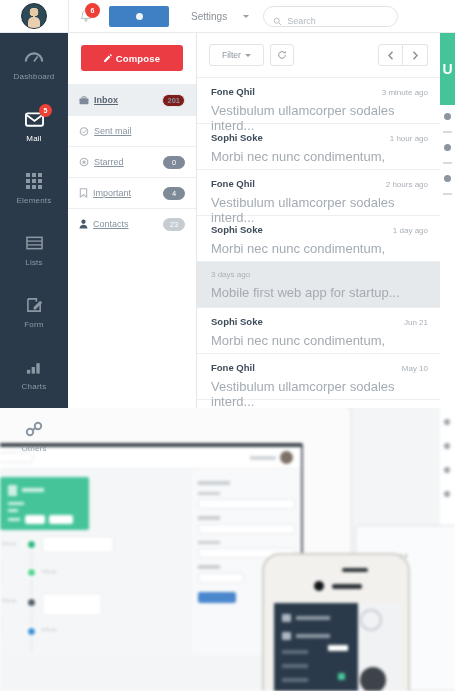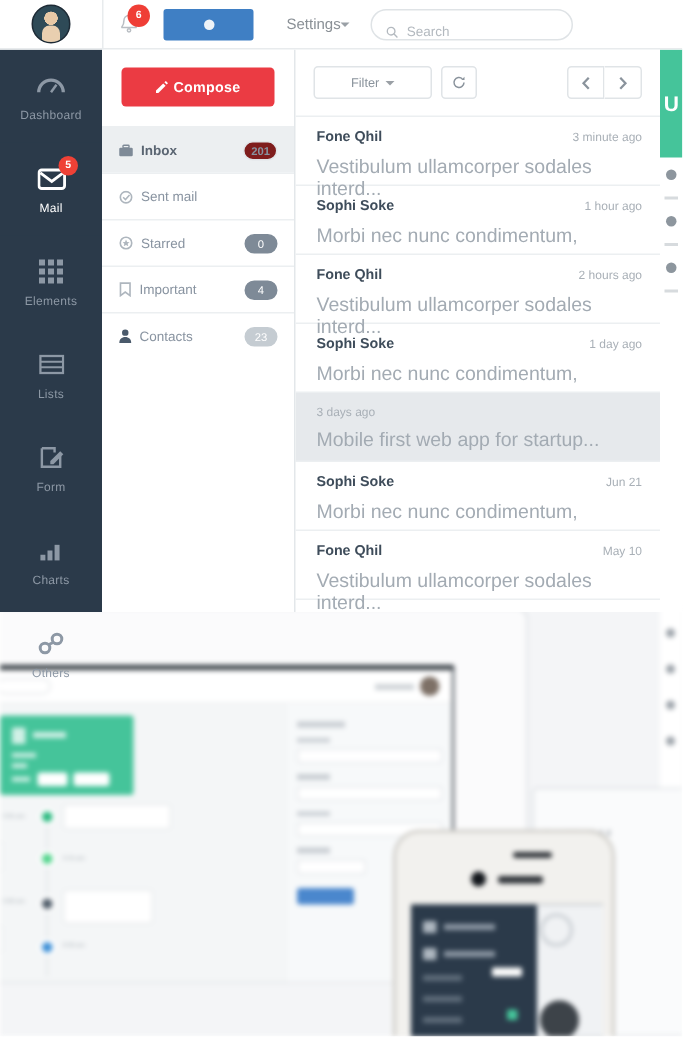--- a/index.html
+++ b/index.html
@@ -36,21 +36,21 @@
     background: #ef3e36; color: #fff; font-size: 7px; line-height: 15px; text-align: center;
     font-weight: bold;
   }
   .blue-pill {
     width: 60px; height: 21px; background: #3f7fc4; border-radius: 2px;
     margin-left: 6px; display: flex; align-items: center; justify-content: center;
   }
   .blue-pill .dot { width: 7px; height: 7px; border-radius: 50%; background: #eef3f8; }
 
   .settings {
-    margin-left: 22px; font-size: 10px; color: #8a9096; display: flex; align-items: center; gap: 0;
+    margin-left: 22px; font-size: 10px; color: #8a9096; display: flex; align-items: center; gap: 16px;
   }
   .caret { width:0;height:0;border-left:3px solid transparent;border-right:3px solid transparent;border-top:3px solid #9aa0a6; }
 
   .searchbox {
     margin-left: 14px; width: 135px; height: 21px; border: 1px solid #dfe3e6;
     border-radius: 11px; display: flex; align-items: flex-end; padding: 0 9px; gap: 5px;
   }
   .searchbox .ph { font-size: 9px; color: #b3b9bf; }
 
   
@@ -82,42 +82,42 @@
   .compose-btn {
     width: 100%; height: 26px; background: #eb3b43; border-radius: 3px; color: #fff;
     font-size: 9.5px; font-weight: bold; display:flex; align-items:center; justify-content:center; gap:4px;
     cursor: pointer; letter-spacing:.2px;
   }
   .folder {
     height: 31px; display: flex; align-items: center; padding: 0 11px;
     border-top: 1px solid #eceff1; font-size: 9px; color: #8893a0; cursor: pointer; gap: 5px;
   }
   .folder.active { background: #eceff1; color: #5a6572; font-weight: bold; }
-  .folder .fname { flex: 1; }
+  .folder .fname { flex: 1; text-decoration: underline; }
   .fcount {
     min-width: 22px; height: 13px; border-radius: 7px; background: #7f1d1d;
     border: 1px solid #e2e6e9; font-size: 7.5px; color: #8893a0;
     display:flex; align-items:center; justify-content:center; padding: 0 4px;
   }
   .fcount.dark { background: #7e8a97; border-color:#7e8a97; color: #fff; }
   .fcount.grey { background: #c5ccd2; border-color:#c5ccd2; color: #fff; }
 
   
   .maillist {
     position: absolute; top: 33px; left: 197px; width: 243px; height: 375px;
     background: #ffffff; z-index: 10;
   }
   .mailtoolbar {
     height: 45px; display: flex; align-items: center; padding: 0 12px; gap: 0;
     border-bottom: 1px solid #eceff1;
   }
   .tb-btn {
     height: 22px; border: 1px solid #e0e4e7; background: #fff; border-radius: 3px;
     font-size: 8.5px; color: #8a939c; display: flex; align-items: center; justify-content: center;
-    padding: 0 24px; gap: 4px; cursor: pointer;
+    padding: 0 12px; gap: 4px; cursor: pointer;
   }
   .tb-btn.sq { width: 24px; padding: 0; margin-left: 6px; }
   .pager { margin-left: auto; display: flex; }
   .pager .pg {
     width: 25px; height: 22px; border: 1px solid #e0e4e7; background: #fff;
     display:flex; align-items:center; justify-content:center; font-size:9px; color:#8a939c; cursor:pointer;
   }
   .pager .pg:first-child { border-radius: 3px 0 0 3px; }
   .pager .pg:last-child { border-radius: 0 3px 3px 0; border-left: none; }
 

